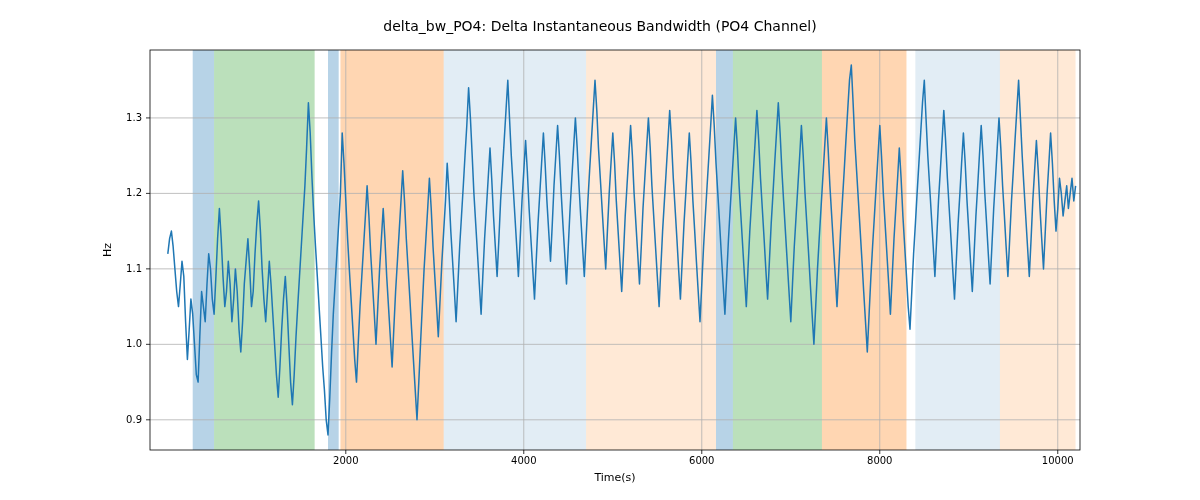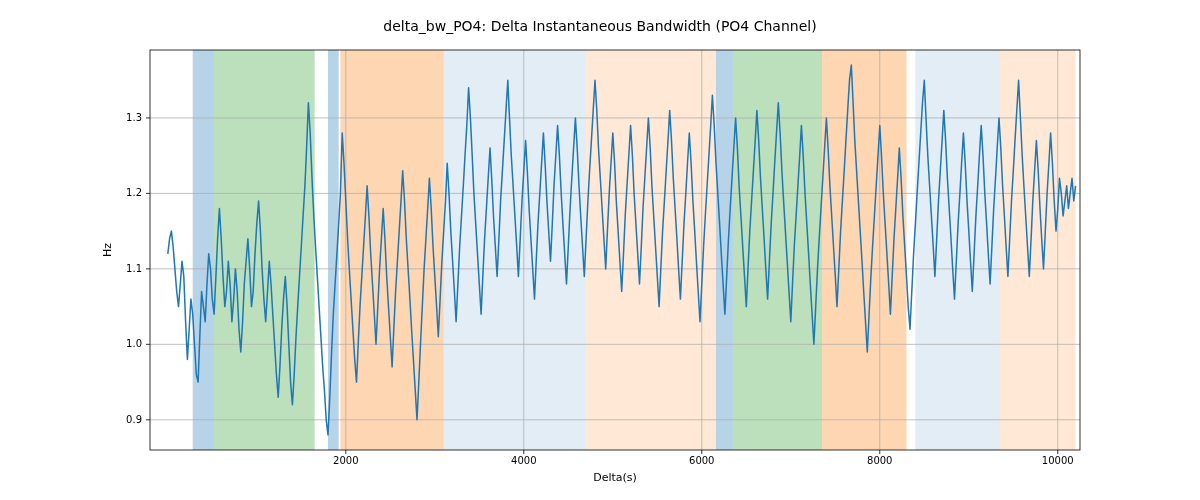--- a/index.html
+++ b/index.html
@@ -139,15 +139,15 @@
           <text x="-8" y="297.33962264150944" text-anchor="end">1.0</text>
           <line x1="-4" x2="0" y1="218.86792452830178" y2="218.86792452830178" stroke="#000" stroke-width="0.8"></line>
           <text x="-8" y="221.86792452830178" text-anchor="end">1.1</text>
           <line x1="-4" x2="0" y1="143.3962264150943" y2="143.3962264150943" stroke="#000" stroke-width="0.8"></line>
           <text x="-8" y="146.3962264150943" text-anchor="end">1.2</text>
           <line x1="-4" x2="0" y1="67.92452830188671" y2="67.92452830188671" stroke="#000" stroke-width="0.8"></line>
           <text x="-8" y="70.92452830188671" text-anchor="end">1.3</text>
         </g>
     </svg>
     <div class="ylabel">Hz</div>
-    <div class="xlabel">Delta(s)</div>
+    <div class="xlabel">Time(s)</div>
   </div>
 </div>
 
 </body></html>

